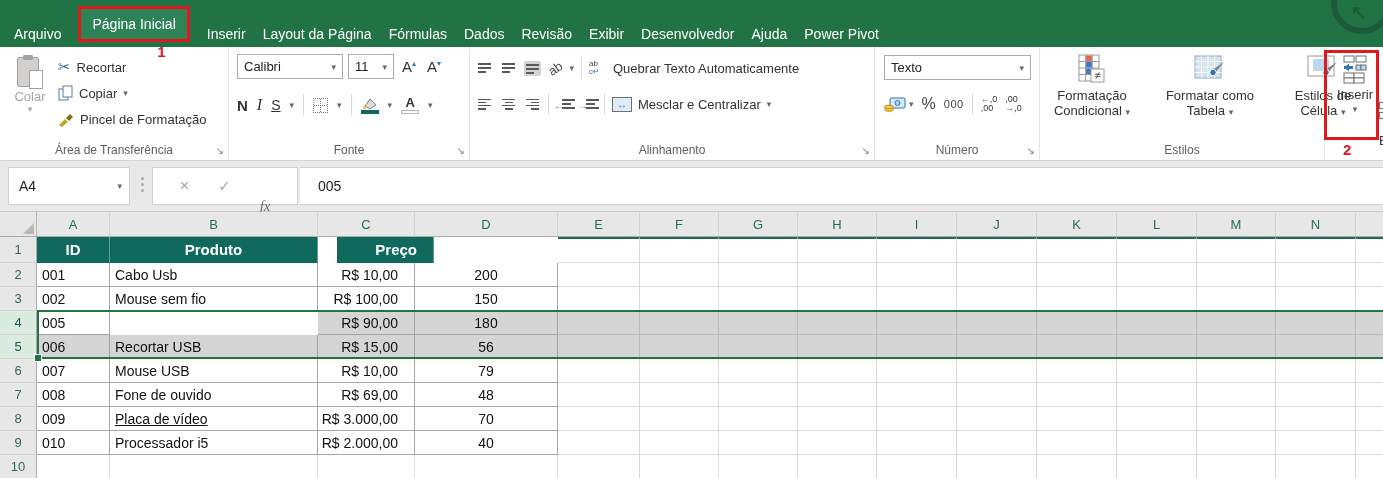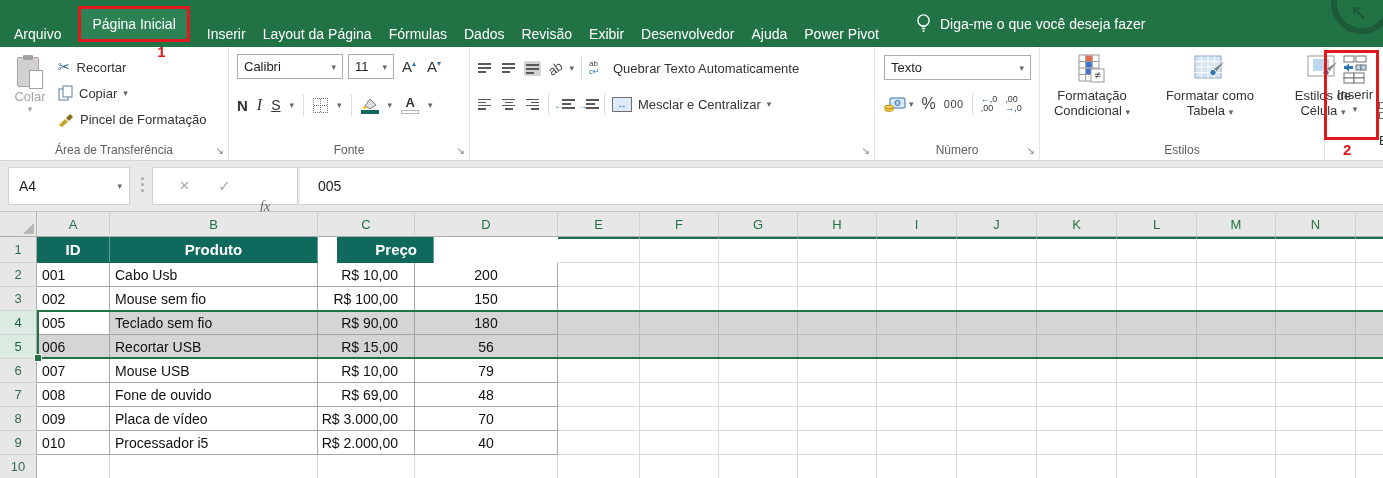--- a/index.html
+++ b/index.html
@@ -170,27 +170,20 @@
         <div class="tab">Inserir</div>
         <div class="tab">Layout da Página</div>
         <div class="tab">Fórmulas</div>
         <div class="tab">Dados</div>
         <div class="tab">Revisão</div>
         <div class="tab">Exibir</div>
         <div class="tab">Desenvolvedor</div>
         <div class="tab">Ajuda</div>
         <div class="tab">Power Pivot</div>
       </div>
-    <div class="tellme">
-      <svg width="15" height="21" viewBox="0 0 15 21">
-        <circle cx="7.5" cy="7.5" r="5.6" fill="none" stroke="#fff" stroke-width="1.4"></circle>
-        <path d="M5.5 13 h4 M5.8 15.5 h3.4 M6.5 18 h2" stroke="#fff" stroke-width="1.3" fill="none"></path>
-      </svg>
-      <span>Diga-me o que você deseja fazer</span>
-    </div>
     <div class="logo">
       <span class="arr">↖</span>
     </div>
   </div>
 
   <div class="ribbon">
 
     <div class="group g-clip">
       <div class="paste-btn">
         <div class="clipboard-ic">
@@ -329,20 +322,21 @@
             <i style="width:9px;margin-left:4px"></i>
             <i style="width:13px;margin-left:4px"></i>
           </span>
         <span class="vsep"></span>
         <div class="rbtn">
           <span class="merge-ic">↔</span>
           <span class="rlbl">Mesclar e Centralizar</span>
           <span class="caret">▾</span>
         </div>
       </div>
+      <div class="gname">Alinhamento</div>
       <div class="launcher">↘</div>
     </div>
 
     <div class="group g-num">
       <div class="combo ncombo">
         <span>Texto</span>
         <span class="caret">▾</span>
       </div>
       <div class="nrow">
         <span style="display:inline-flex;align-items:center;gap:3px;">
@@ -517,21 +511,20 @@
       <div class="cell al" style="left: 798px; top: 75px; width: 79px; height: 24px;"></div>
       <div class="cell al" style="left: 877px; top: 75px; width: 80px; height: 24px;"></div>
       <div class="cell al" style="left: 957px; top: 75px; width: 80px; height: 24px;"></div>
       <div class="cell al" style="left: 1037px; top: 75px; width: 80px; height: 24px;"></div>
       <div class="cell al" style="left: 1117px; top: 75px; width: 80px; height: 24px;"></div>
       <div class="cell al" style="left: 1197px; top: 75px; width: 79px; height: 24px;"></div>
       <div class="cell al" style="left: 1276px; top: 75px; width: 80px; height: 24px;"></div>
       <div class="cell al" style="left: 1356px; top: 75px; width: 28px; height: 24px;"></div>
       <div class="rhdr selh" style="left: 0px; top: 99px; width: 37px; height: 24px;">4</div>
       <div class="cell tbl sel act al" style="left: 37px; top: 99px; width: 73px; height: 24px;">005</div>
-      <div class="cell tbl sel al" style="left: 110px; top: 99px; width: 208px; height: 24px;">Teclado sem fio</div>
       <div class="cell tbl sel ar" style="left: 318px; top: 99px; width: 97px; height: 24px;">R$ 90,00</div>
       <div class="cell tbl sel ac" style="left: 415px; top: 99px; width: 143px; height: 24px;">180</div>
       <div class="cell sel al" style="left: 558px; top: 99px; width: 82px; height: 24px;"></div>
       <div class="cell sel al" style="left: 640px; top: 99px; width: 79px; height: 24px;"></div>
       <div class="cell sel al" style="left: 719px; top: 99px; width: 79px; height: 24px;"></div>
       <div class="cell sel al" style="left: 798px; top: 99px; width: 79px; height: 24px;"></div>
       <div class="cell sel al" style="left: 877px; top: 99px; width: 80px; height: 24px;"></div>
       <div class="cell sel al" style="left: 957px; top: 99px; width: 80px; height: 24px;"></div>
       <div class="cell sel al" style="left: 1037px; top: 99px; width: 80px; height: 24px;"></div>
       <div class="cell sel al" style="left: 1117px; top: 99px; width: 80px; height: 24px;"></div>
@@ -581,21 +574,21 @@
       <div class="cell al" style="left: 798px; top: 171px; width: 79px; height: 24px;"></div>
       <div class="cell al" style="left: 877px; top: 171px; width: 80px; height: 24px;"></div>
       <div class="cell al" style="left: 957px; top: 171px; width: 80px; height: 24px;"></div>
       <div class="cell al" style="left: 1037px; top: 171px; width: 80px; height: 24px;"></div>
       <div class="cell al" style="left: 1117px; top: 171px; width: 80px; height: 24px;"></div>
       <div class="cell al" style="left: 1197px; top: 171px; width: 79px; height: 24px;"></div>
       <div class="cell al" style="left: 1276px; top: 171px; width: 80px; height: 24px;"></div>
       <div class="cell al" style="left: 1356px; top: 171px; width: 28px; height: 24px;"></div>
       <div class="rhdr" style="left: 0px; top: 195px; width: 37px; height: 24px;">8</div>
       <div class="cell tbl al" style="left: 37px; top: 195px; width: 73px; height: 24px;">009</div>
-      <div class="cell tbl al" style="left: 110px; top: 195px; width: 208px; height: 24px;">Placa de vídeo</div>
+      <div class="cell tbl al" style="left: 110px; top: 195px; width: 208px; height: 24px; text-decoration: underline;">Placa de vídeo</div>
       <div class="cell tbl ar" style="left: 318px; top: 195px; width: 97px; height: 24px;">R$ 3.000,00</div>
       <div class="cell tbl ac" style="left: 415px; top: 195px; width: 143px; height: 24px;">70</div>
       <div class="cell al" style="left: 558px; top: 195px; width: 82px; height: 24px;"></div>
       <div class="cell al" style="left: 640px; top: 195px; width: 79px; height: 24px;"></div>
       <div class="cell al" style="left: 719px; top: 195px; width: 79px; height: 24px;"></div>
       <div class="cell al" style="left: 798px; top: 195px; width: 79px; height: 24px;"></div>
       <div class="cell al" style="left: 877px; top: 195px; width: 80px; height: 24px;"></div>
       <div class="cell al" style="left: 957px; top: 195px; width: 80px; height: 24px;"></div>
       <div class="cell al" style="left: 1037px; top: 195px; width: 80px; height: 24px;"></div>
       <div class="cell al" style="left: 1117px; top: 195px; width: 80px; height: 24px;"></div>

